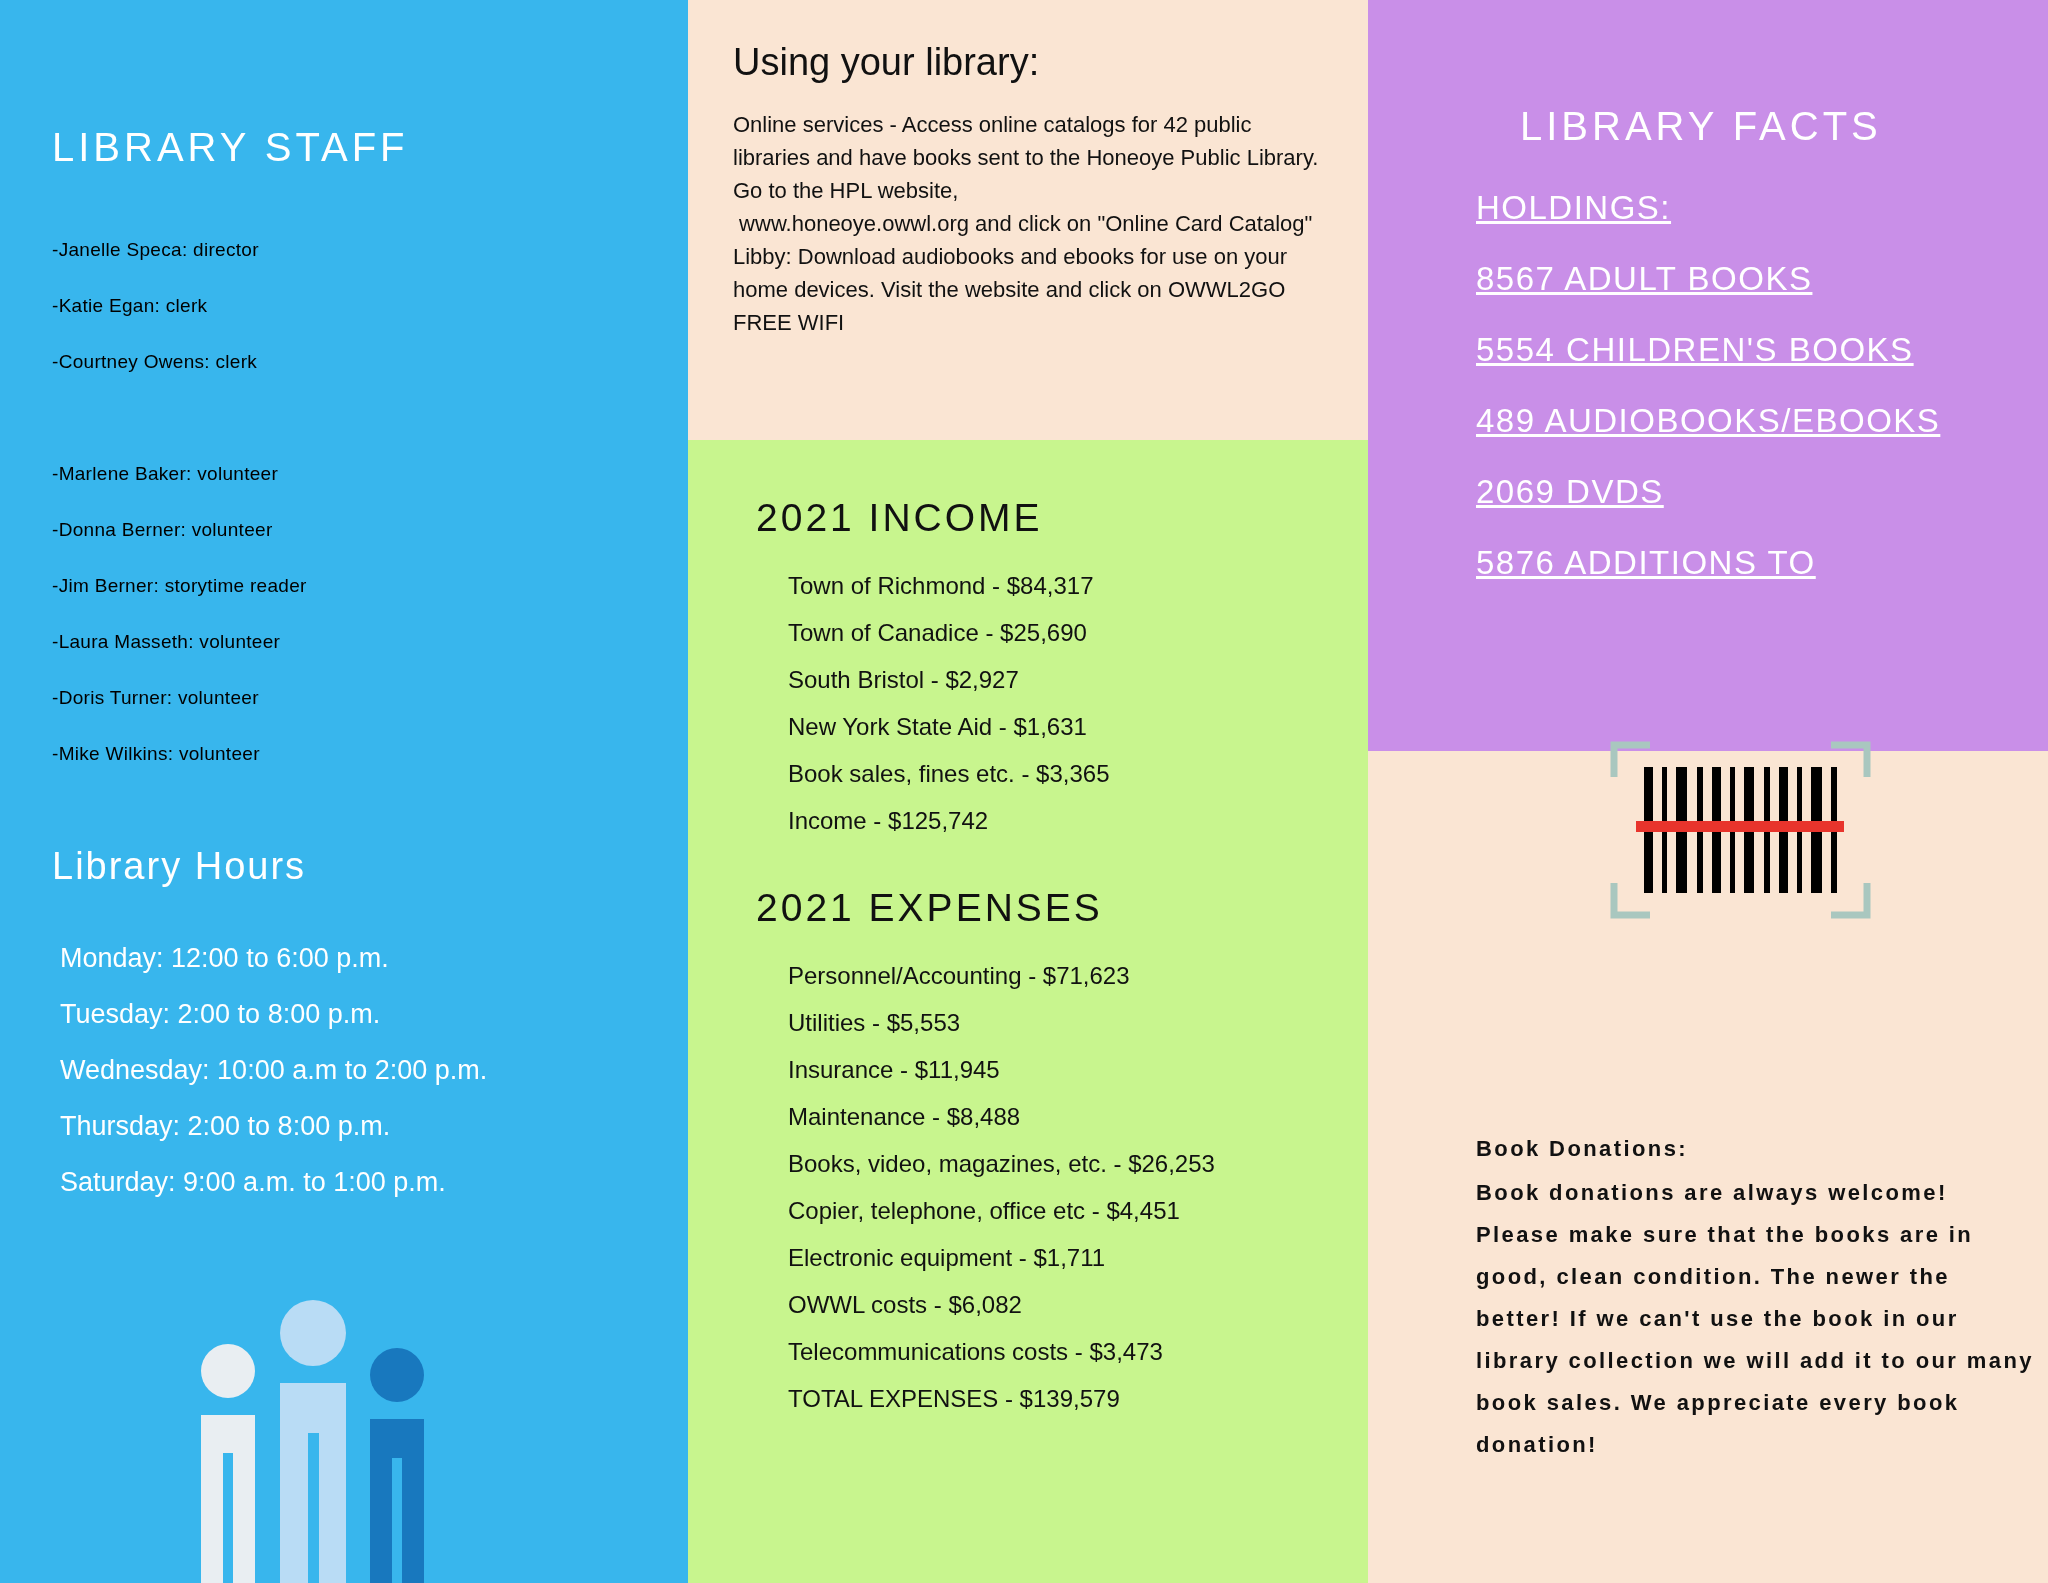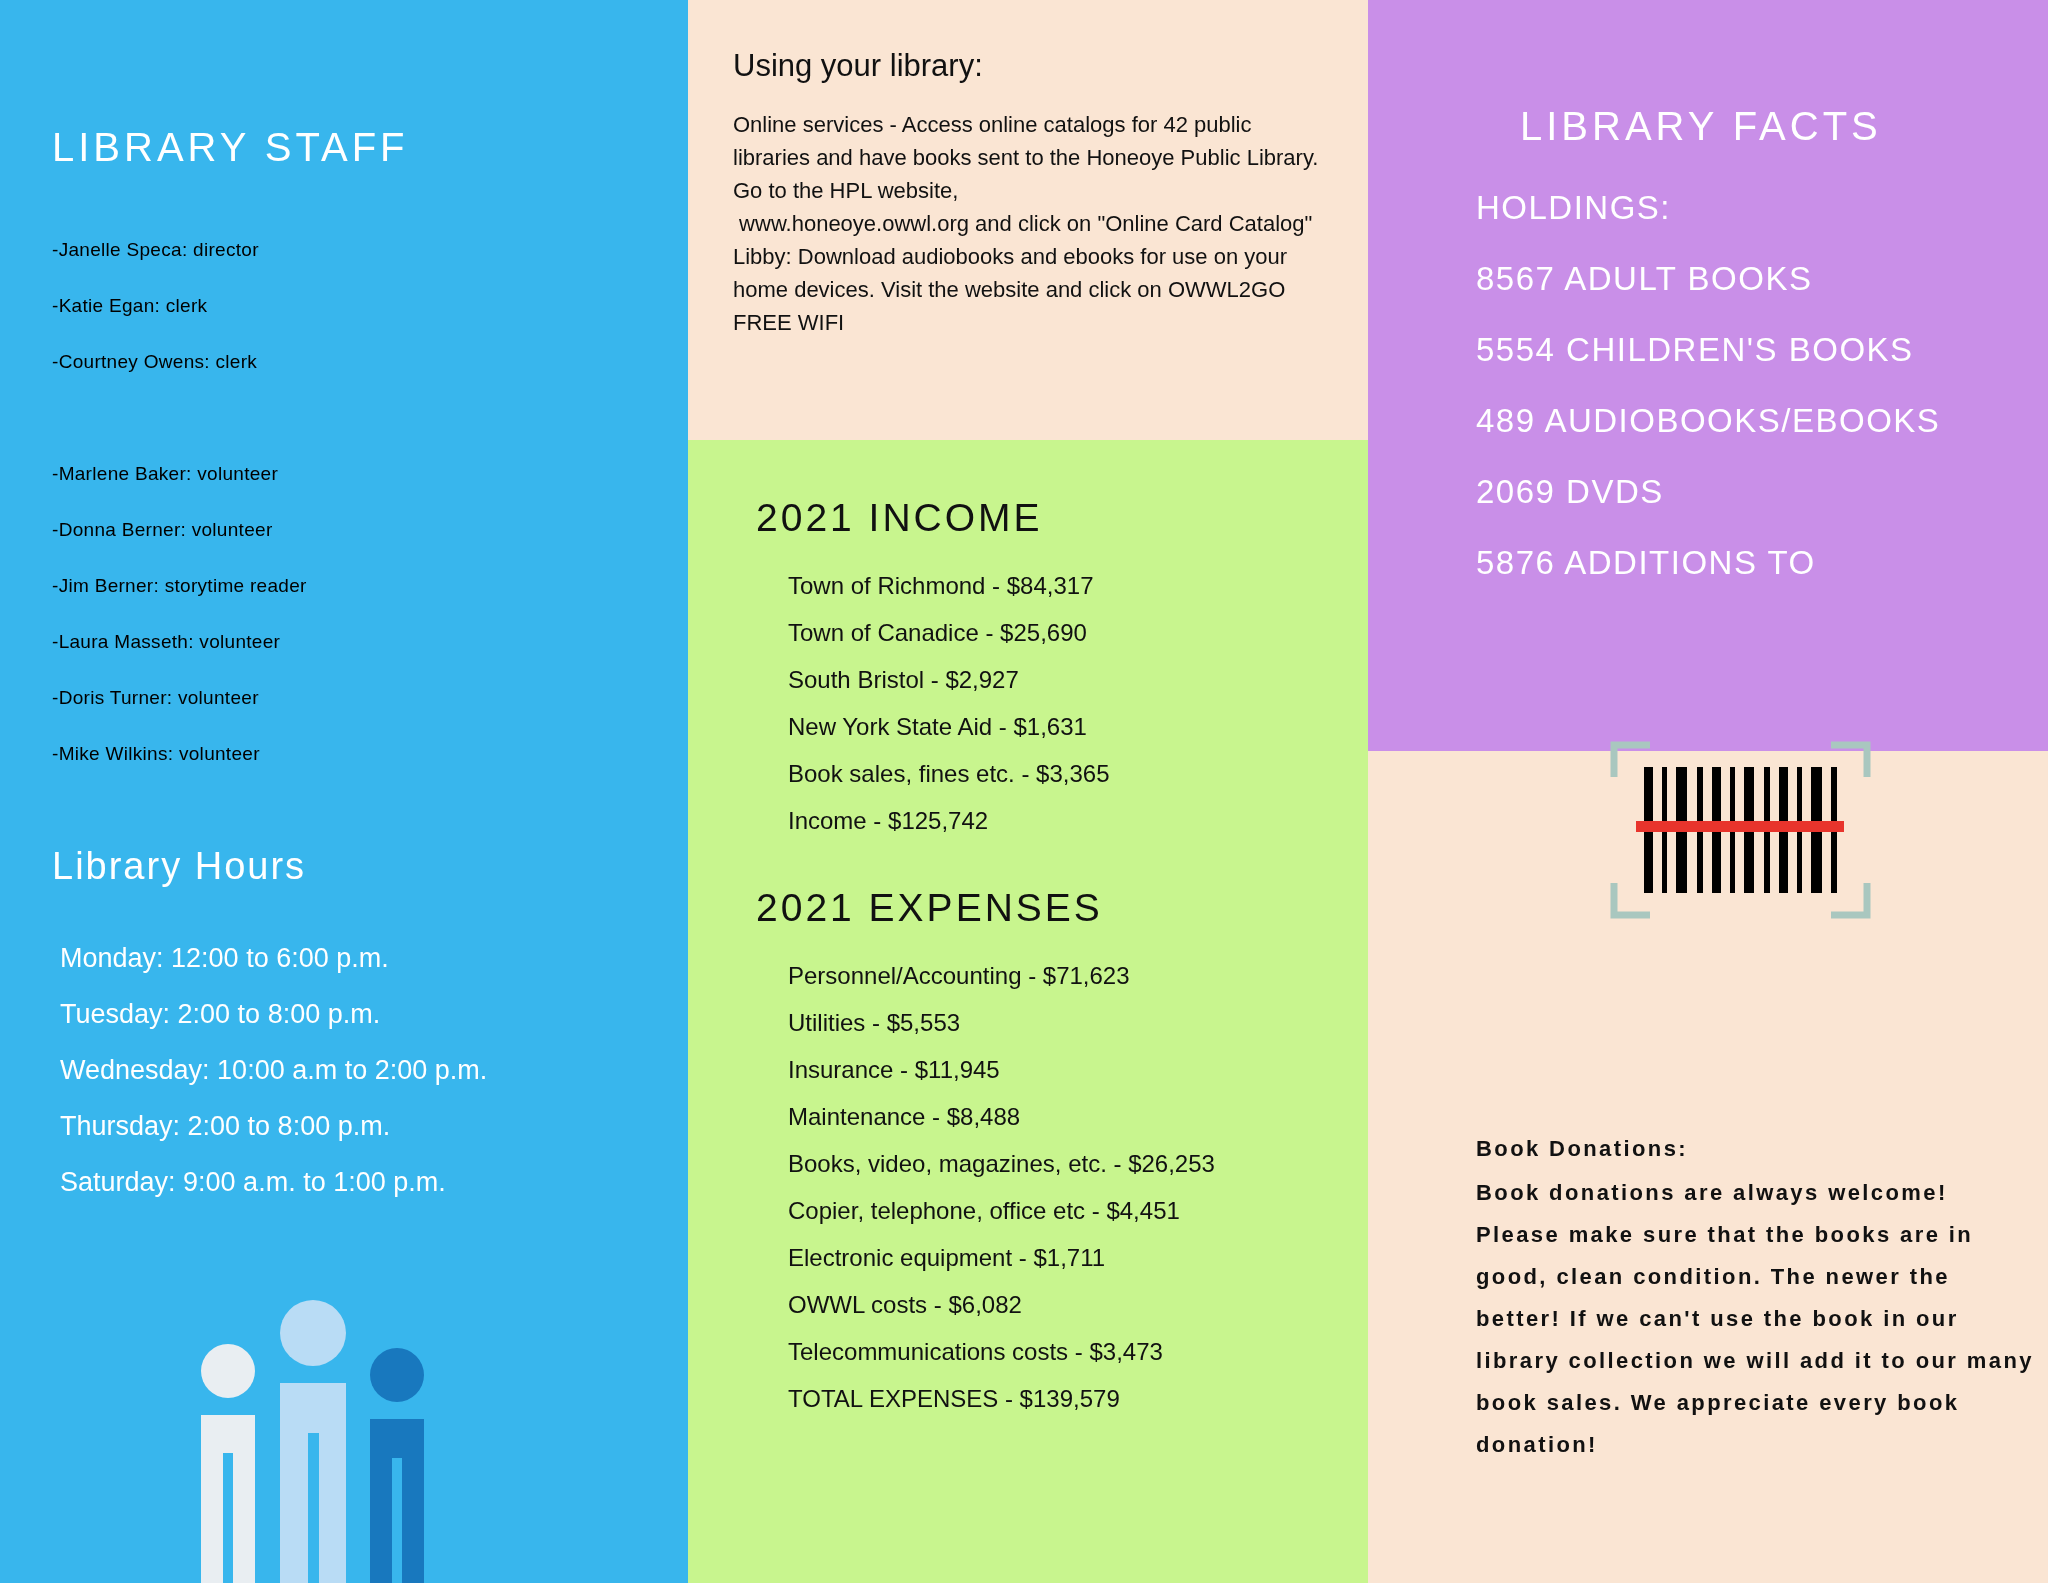--- a/index.html
+++ b/index.html
@@ -81,22 +81,22 @@
     background: #c8f58e;
   }
   .mid-top {
     background: #fae5d3;
     height: 440px;
     position: relative;
   }
   .using-title {
     position: absolute;
     left: 45px;
-    top: 48px;
-    font-size: 31px;
+    top: 41px;
+    font-size: 38px;
     color: #111111;
     font-weight: 500;
   }
   .using-body {
     position: absolute;
     left: 45px;
     top: 108px;
     width: 600px;
     font-size: 22px;
     line-height: 33px;
@@ -145,20 +145,21 @@
     font-weight: 500;
   }
   .facts-list {
     position: absolute;
     left: 108px;
     top: 172px;
     color: #ffffff;
     font-size: 33px;
     letter-spacing: 1.5px;
     line-height: 71px;
+    text-decoration: underline;
   }
   .facts-list .indent {
     padding-left: 110px;
   }
   .barcode {
     position: absolute;
     left: 240px;
     top: 735px;
     width: 265px;
     height: 190px;

